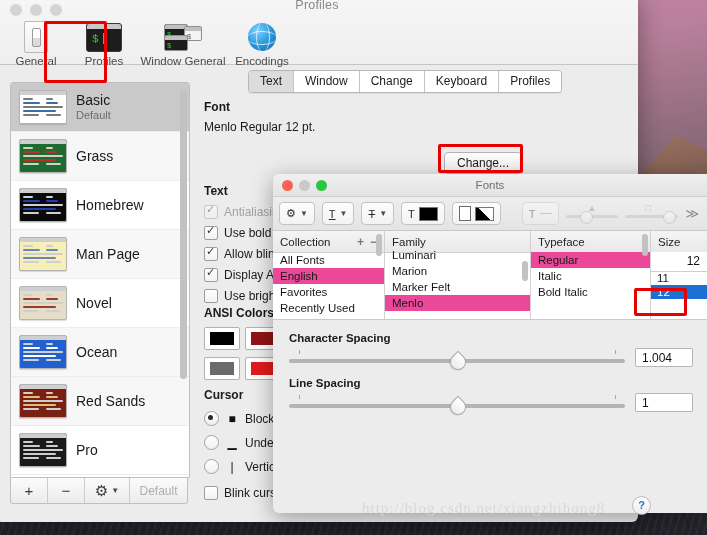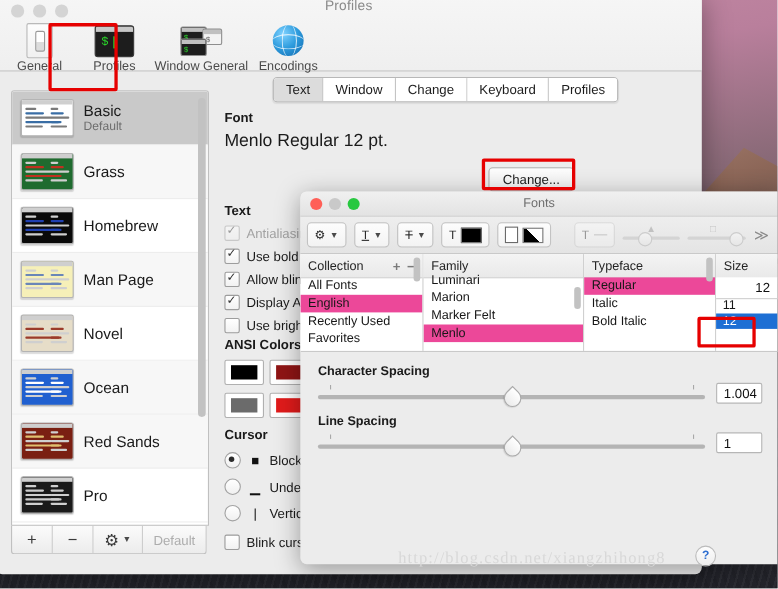--- a/index.html
+++ b/index.html
@@ -161,21 +161,21 @@
   .tab {
     font-size:12px; color:#1d1d1d; padding:3px 11px 4px;
     border-right:1px solid #c4c4c4; background:#fff; white-space:nowrap;
   }
   .tab:last-child{border-right:none;}
   .tab.active { background:#dcdcdc; }
 
   .sec-title { font-size:12px; font-weight:bold; color:#1a1a1a; }
   .pane-inner { position:absolute; left:12px; top:36px; right:10px; bottom:0; }
   .font-line {
-    margin-top:6px; display:flex; align-items:center; font-size:16px; color:#1a1a1a;
+    margin-top:6px; display:flex; align-items:center; font-size:12px; color:#1a1a1a;
   }
   .change-wrap { position:absolute; left:240px; top:52px; }
   .btn-change {
     font-size:12px; padding:3px 12px; background:linear-gradient(180deg,#fdfdfd,#efefef);
     border:1px solid #b2b2b2; border-radius:4px; color:#1a1a1a;
   }
   .redbox { position:absolute; border:3px solid #e60000; border-radius:2px; pointer-events:none; }
 
   .text-sec { position:absolute; left:0; top:84px; width:210px; }
   .cb-row { display:flex; align-items:center; gap:6px; margin-top:7px; font-size:12px; color:#1a1a1a; }
@@ -281,21 +281,21 @@
   .sl { position:relative; flex:1; height:16px; }
   .sl .tick { position:absolute; top:0; width:1px; height:4px; background:#a8a8a8; }
   .sl .track { position:absolute; left:0; right:0; top:9px; height:4px; background:#b4b4b4; border-radius:2px; }
   .sl .knob {
     position:absolute; top:4px; left:50%; margin-left:-7px; width:14px; height:14px;
     background:linear-gradient(180deg,#fff,#ebebeb); border:1px solid #a9a9a9;
     border-radius:0 50% 50% 50%; transform:rotate(45deg);
     box-shadow:0 1px 1px rgba(0,0,0,.12);
   }
   .sp-field {
-    width:42px; height:19px; background:#fff; border:1px solid #b6b6b6; border-radius:2px;
+    width:58px; height:19px; background:#fff; border:1px solid #b6b6b6; border-radius:2px;
     font-size:12px; color:#111; line-height:19px; padding-left:6px; box-sizing:border-box;
   }
   .help-btn {
     position:absolute; right:56px; bottom:20px;
     width:17px;height:17px;border-radius:50%;
     background:linear-gradient(180deg,#fdfdfd,#eeeeee); border:1px solid #bcbcbc;
     font-size:11px; color:#2f6fd0; text-align:center; line-height:16px; font-weight:bold;
   }
   .watermark {
     position:absolute; left:362px; top:500px; font-size:15px; color:#d8d8d8;
@@ -677,22 +677,22 @@
         <div class="col-head">
           <span>Collection</span>
           <span class="pm">
             <b>+</b>
             <b>−</b>
           </span>
         </div>
         <div class="col-list" id="col-collection">
             <div class="opt">All Fonts</div>
             <div class="opt sel">English</div>
+            <div class="opt">Favorites</div>
             <div class="opt">Recently Used</div>
-            <div class="opt">Favorites</div>
           </div>
         <div class="col-sb"></div>
       </div>
 
       <div class="col family">
         <div class="col-head">
           <span>Family</span>
         </div>
         <div class="col-list" id="col-family" style="top:16px">
             <div class="opt">Luminari</div>

